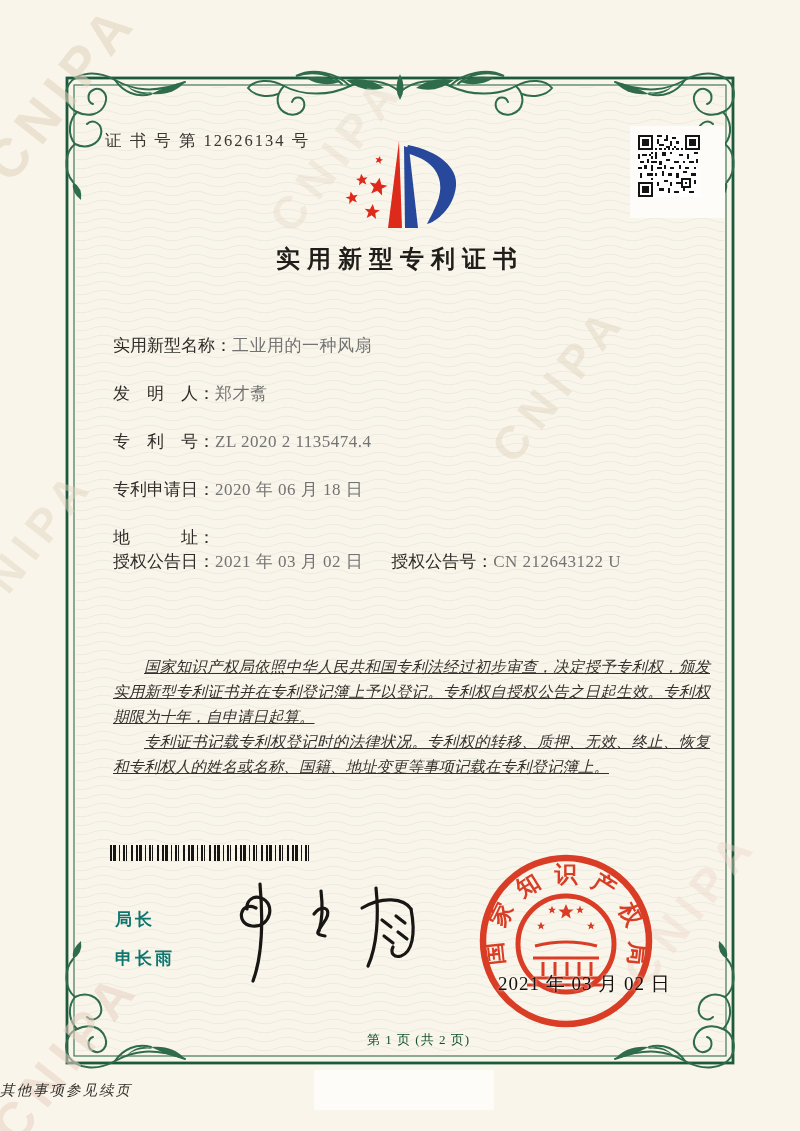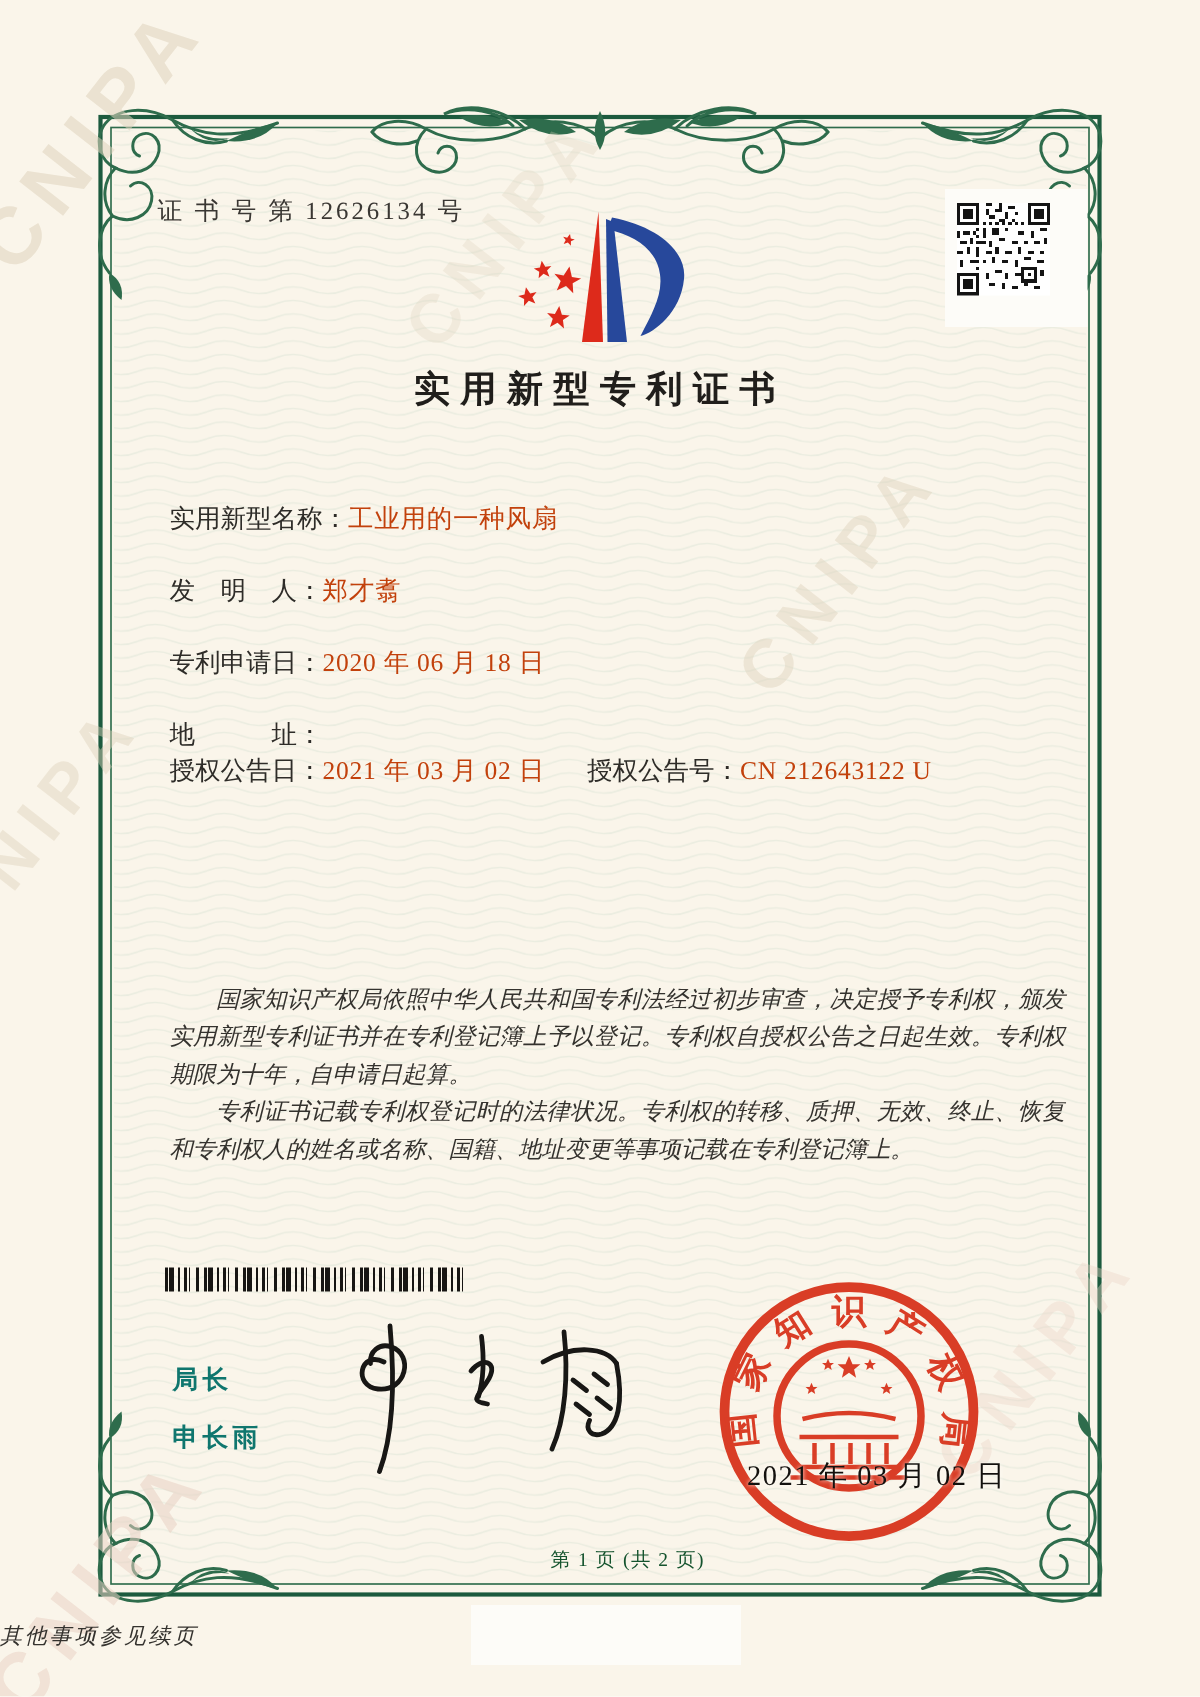--- a/index.html
+++ b/index.html
@@ -46,26 +46,26 @@
   .title{
     position:absolute;left:0;top:243px;width:800px;
     text-align:center;
     font-size:24px;font-weight:700;letter-spacing:7px;
     color:#201e1b;
   }
   .fields{position:absolute;left:113px;top:334px;width:595px;font-size:17px;}
   .frow{line-height:24px;margin-bottom:24px;display:flex;align-items:flex-start;}
   .frow.address{margin-bottom:0;align-items:center;}
   .flabel{white-space:nowrap;color:#2e2c28;}
-  .fvalue{color:#c2410c;letter-spacing:.5px;max-width:440px;}
+  .fvalue{color:#737373;letter-spacing:.5px;max-width:440px;}
   .frow.grant .pair2{margin-left:28px;display:flex;}
   .paras{
     position:absolute;left:113px;top:654px;width:597px;
     font-size:15.5px;line-height:25px;text-align:justify;
-    font-style:italic;color:#34322e;
+    font-style:italic;color:#34322e;text-decoration:underline;
   }
   .paras p{margin:0;text-indent:2em;}
   .barcode{
     position:absolute;left:110px;top:845px;width:200px;height:16px;
     background:repeating-linear-gradient(90deg,
       #171513 0 2px, transparent 2px 3px,
       #171513 3px 6px, transparent 6px 9px,
       #171513 9px 10px, transparent 10px 13px,
       #171513 13px 15px, transparent 15px 16px,
       #171513 16px 17px, transparent 17px 21px,
@@ -203,20 +203,24 @@
     <div class="fields">
       <div class="frow">
         <span class="flabel">实用新型名称：</span>
         <span class="fvalue">工业用的一种风扇</span>
       </div>
       <div class="frow">
         <span class="flabel">发　明　人：</span>
         <span class="fvalue">郑才翥</span>
       </div>
       <div class="frow">
+        <span class="flabel">专　利　号：</span>
+        <span class="fvalue">ZL 2020 2 1135474.4</span>
+      </div>
+      <div class="frow">
         <span class="flabel">专利申请日：</span>
         <span class="fvalue">2020 年 06 月 18 日</span>
       </div>
       <div class="frow address">
         <span class="flabel">地　　　址：</span>
       </div>
       <div class="frow grant">
         <span class="flabel">授权公告日：</span>
         <span class="fvalue">2021 年 03 月 02 日</span>
         <span class="pair2">

